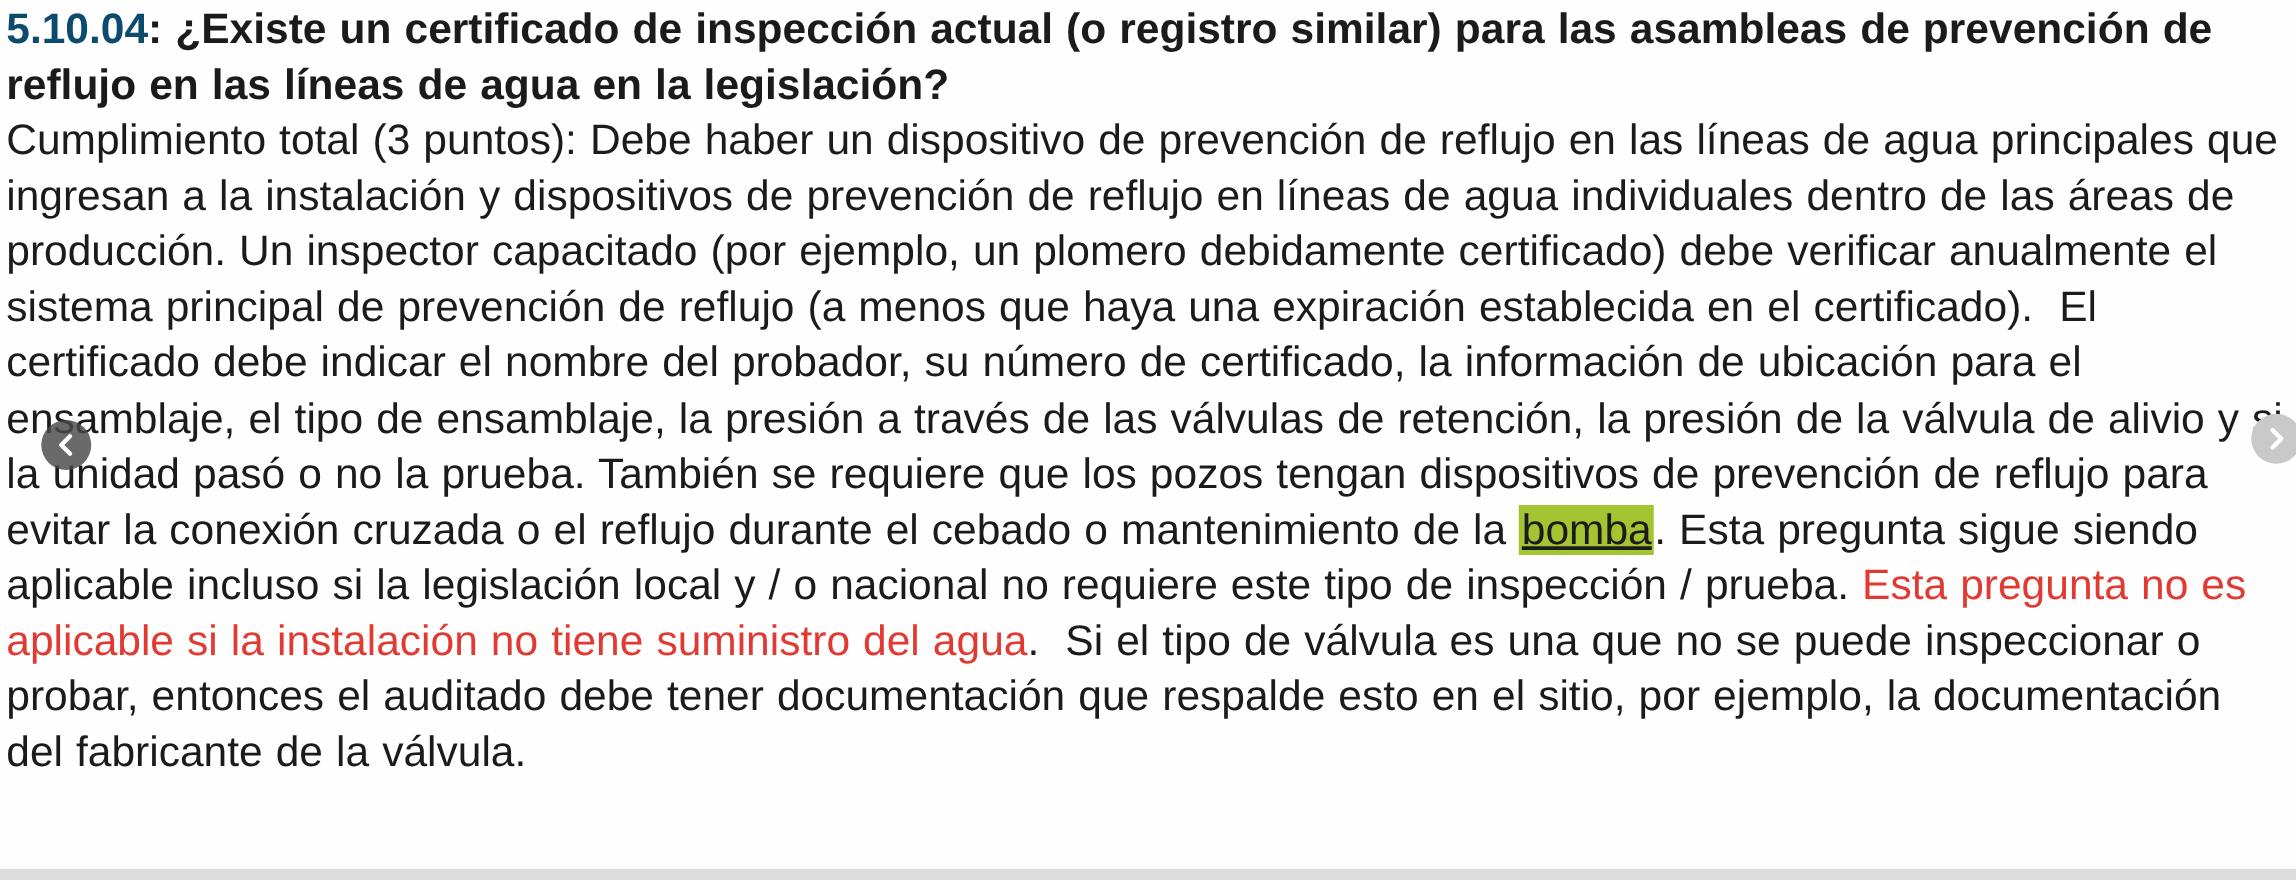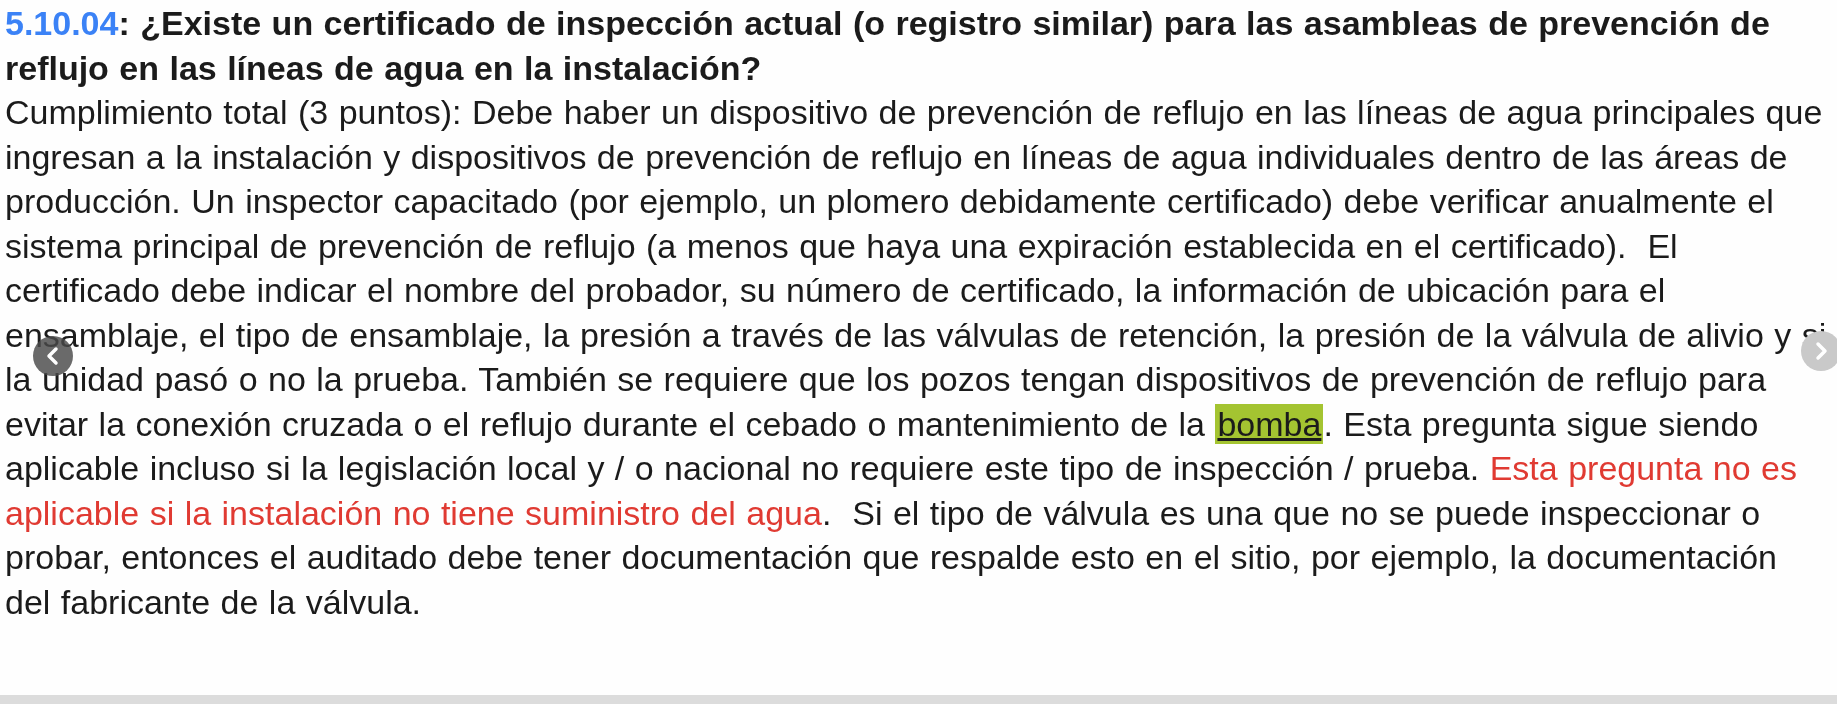--- a/index.html
+++ b/index.html
@@ -65,21 +65,21 @@
     left: 0;
     bottom: 0;
     width: 100%;
     height: 9px;
   }
 </style>
 </head>
 <body>
 
 <div class="content">
-    <p class="heading"><span class="qid" style="color: #3b82f6;">5.10.04</span><span>: </span><span>¿Existe un certificado de inspección actual (o registro similar) para las asambleas de prevención de reflujo en las líneas de agua en la instalación?</span></p>
+    <p class="heading"><span class="qid" style="color: #0c4a6e;">5.10.04</span><span>: </span><span>¿Existe un certificado de inspección actual (o registro similar) para las asambleas de prevención de reflujo en las líneas de agua en la legislación?</span></p>
     <p class="bodytext"><span>Cumplimiento total (3 puntos): Debe haber un dispositivo de prevención de reflujo en las líneas de agua principales que ingresan a la instalación y dispositivos de prevención de reflujo en líneas de agua individuales dentro de las áreas de producción. Un inspector capacitado (por ejemplo, un plomero debidamente certificado) debe verificar anualmente el sistema principal de prevención de reflujo (a menos que haya una expiración establecida en el certificado).  El certificado debe indicar el nombre del probador, su número de certificado, la información de ubicación para el ensamblaje, el tipo de ensamblaje, la presión a través de las válvulas de retención, la presión de la válvula de alivio y si la unidad pasó o no la prueba. También se requiere que los pozos tengan dispositivos de prevención de reflujo para evitar la conexión cruzada o el reflujo durante el cebado o mantenimiento de la </span><span class="hl" style="background-color: rgb(164, 196, 49);">bomba</span><span>. Esta pregunta sigue siendo aplicable incluso si la legislación local y / o nacional no requiere este tipo de inspección / prueba. </span><span style="color: rgb(224, 58, 50);">Esta pregunta no es aplicable si la instalación no tiene suministro del agua</span><span>.  Si el tipo de válvula es una que no se puede inspeccionar o probar, entonces el auditado debe tener documentación que respalde esto en el sitio, por ejemplo, la documentación del fabricante de la válvula.</span></p>
   </div>
 
 <button class="nav-btn prev" style="background-color: rgb(74, 74, 74);">
   <svg width="40" height="40" viewBox="0 0 40 40">
     <polyline points="23,13 16,20 23,27" fill="none" stroke="#ffffff" stroke-width="3.5" stroke-linecap="round" stroke-linejoin="round"></polyline>
   </svg>
 </button>
 
 <button class="nav-btn next" style="background-color: rgb(201, 201, 201);">

